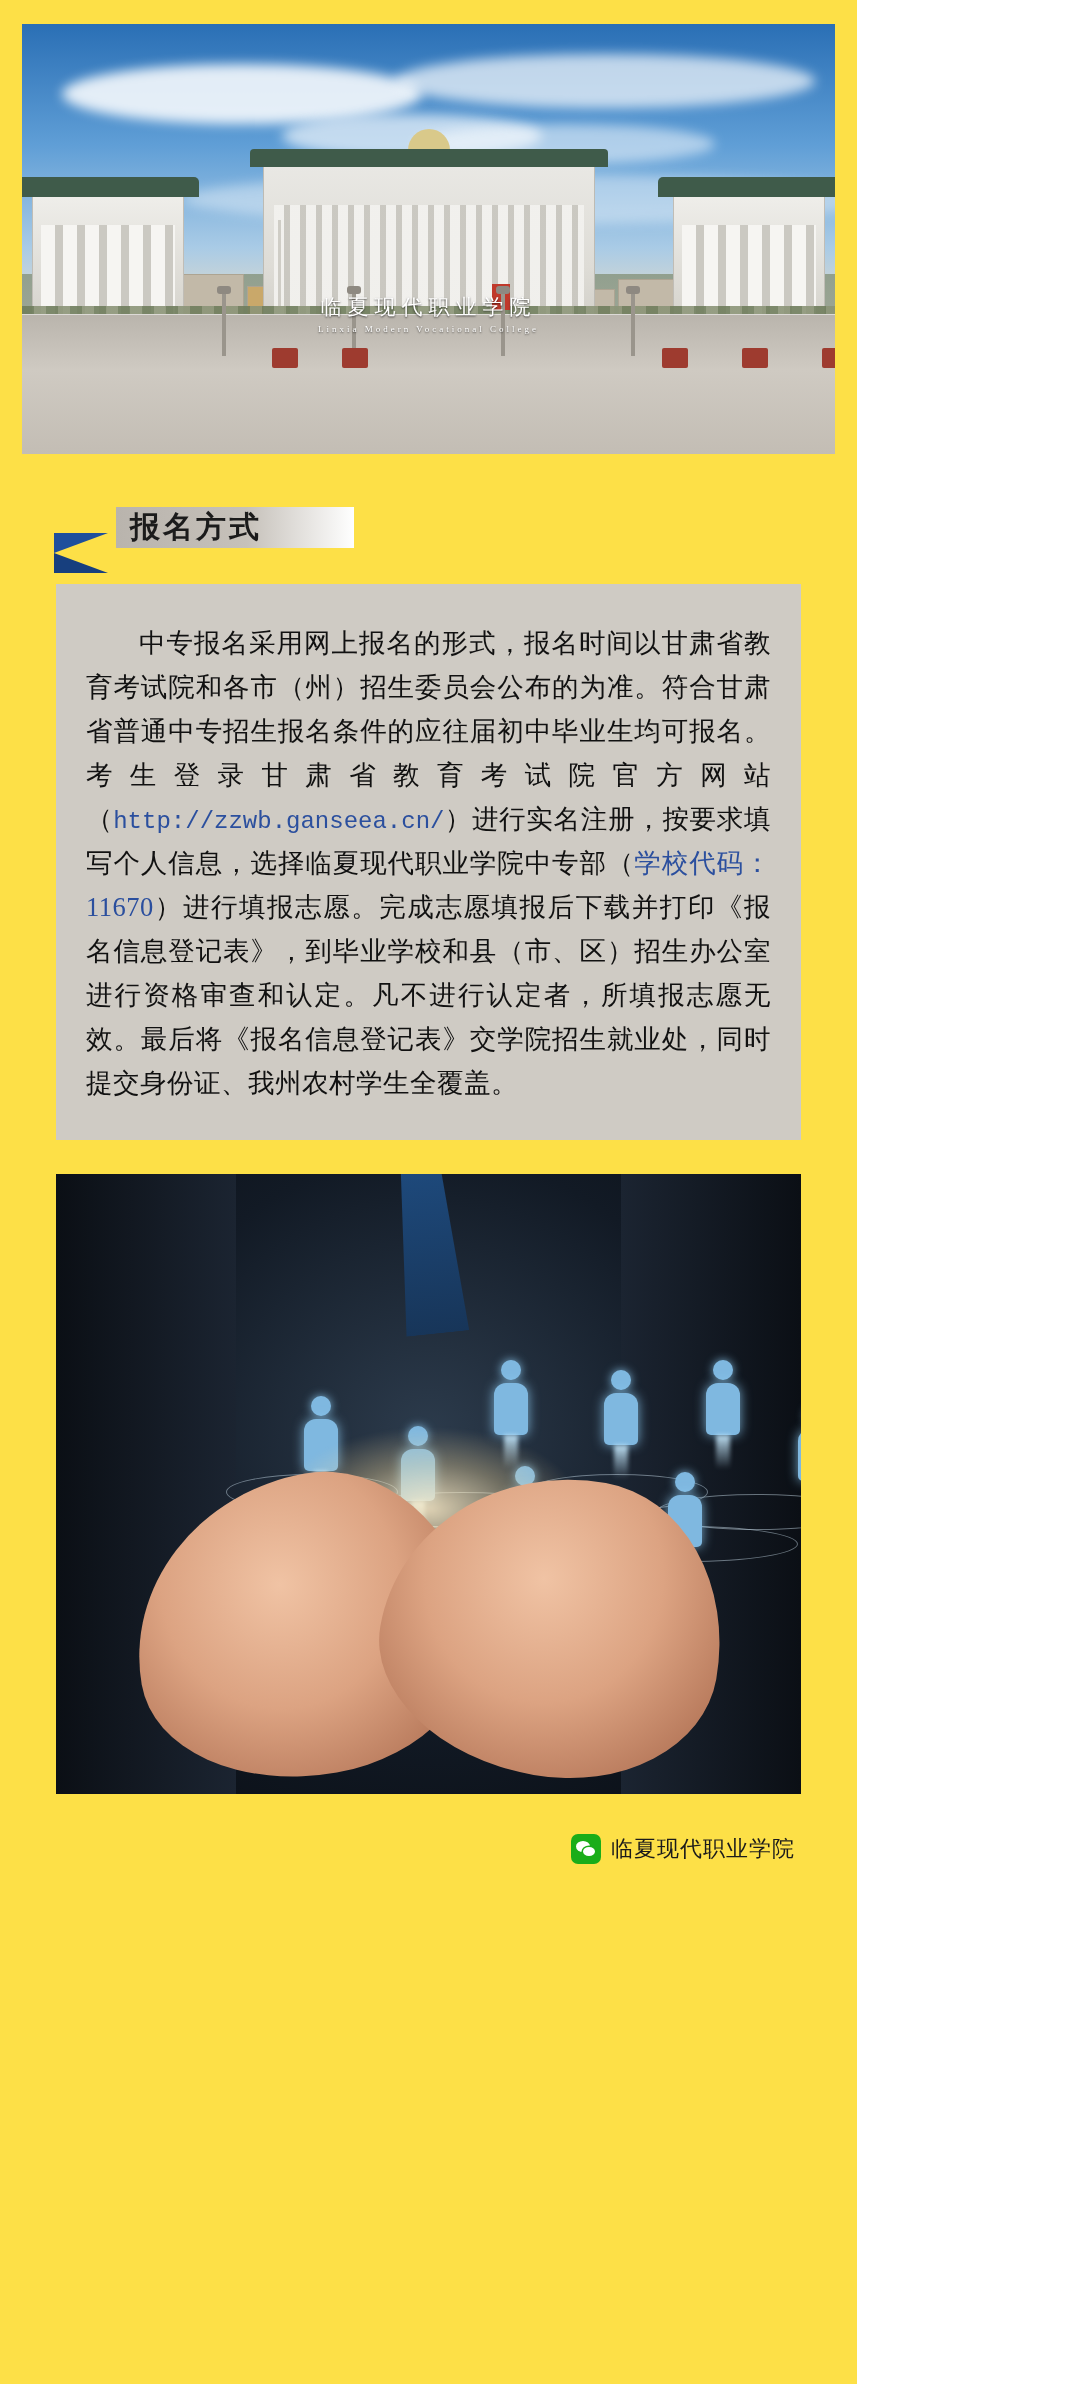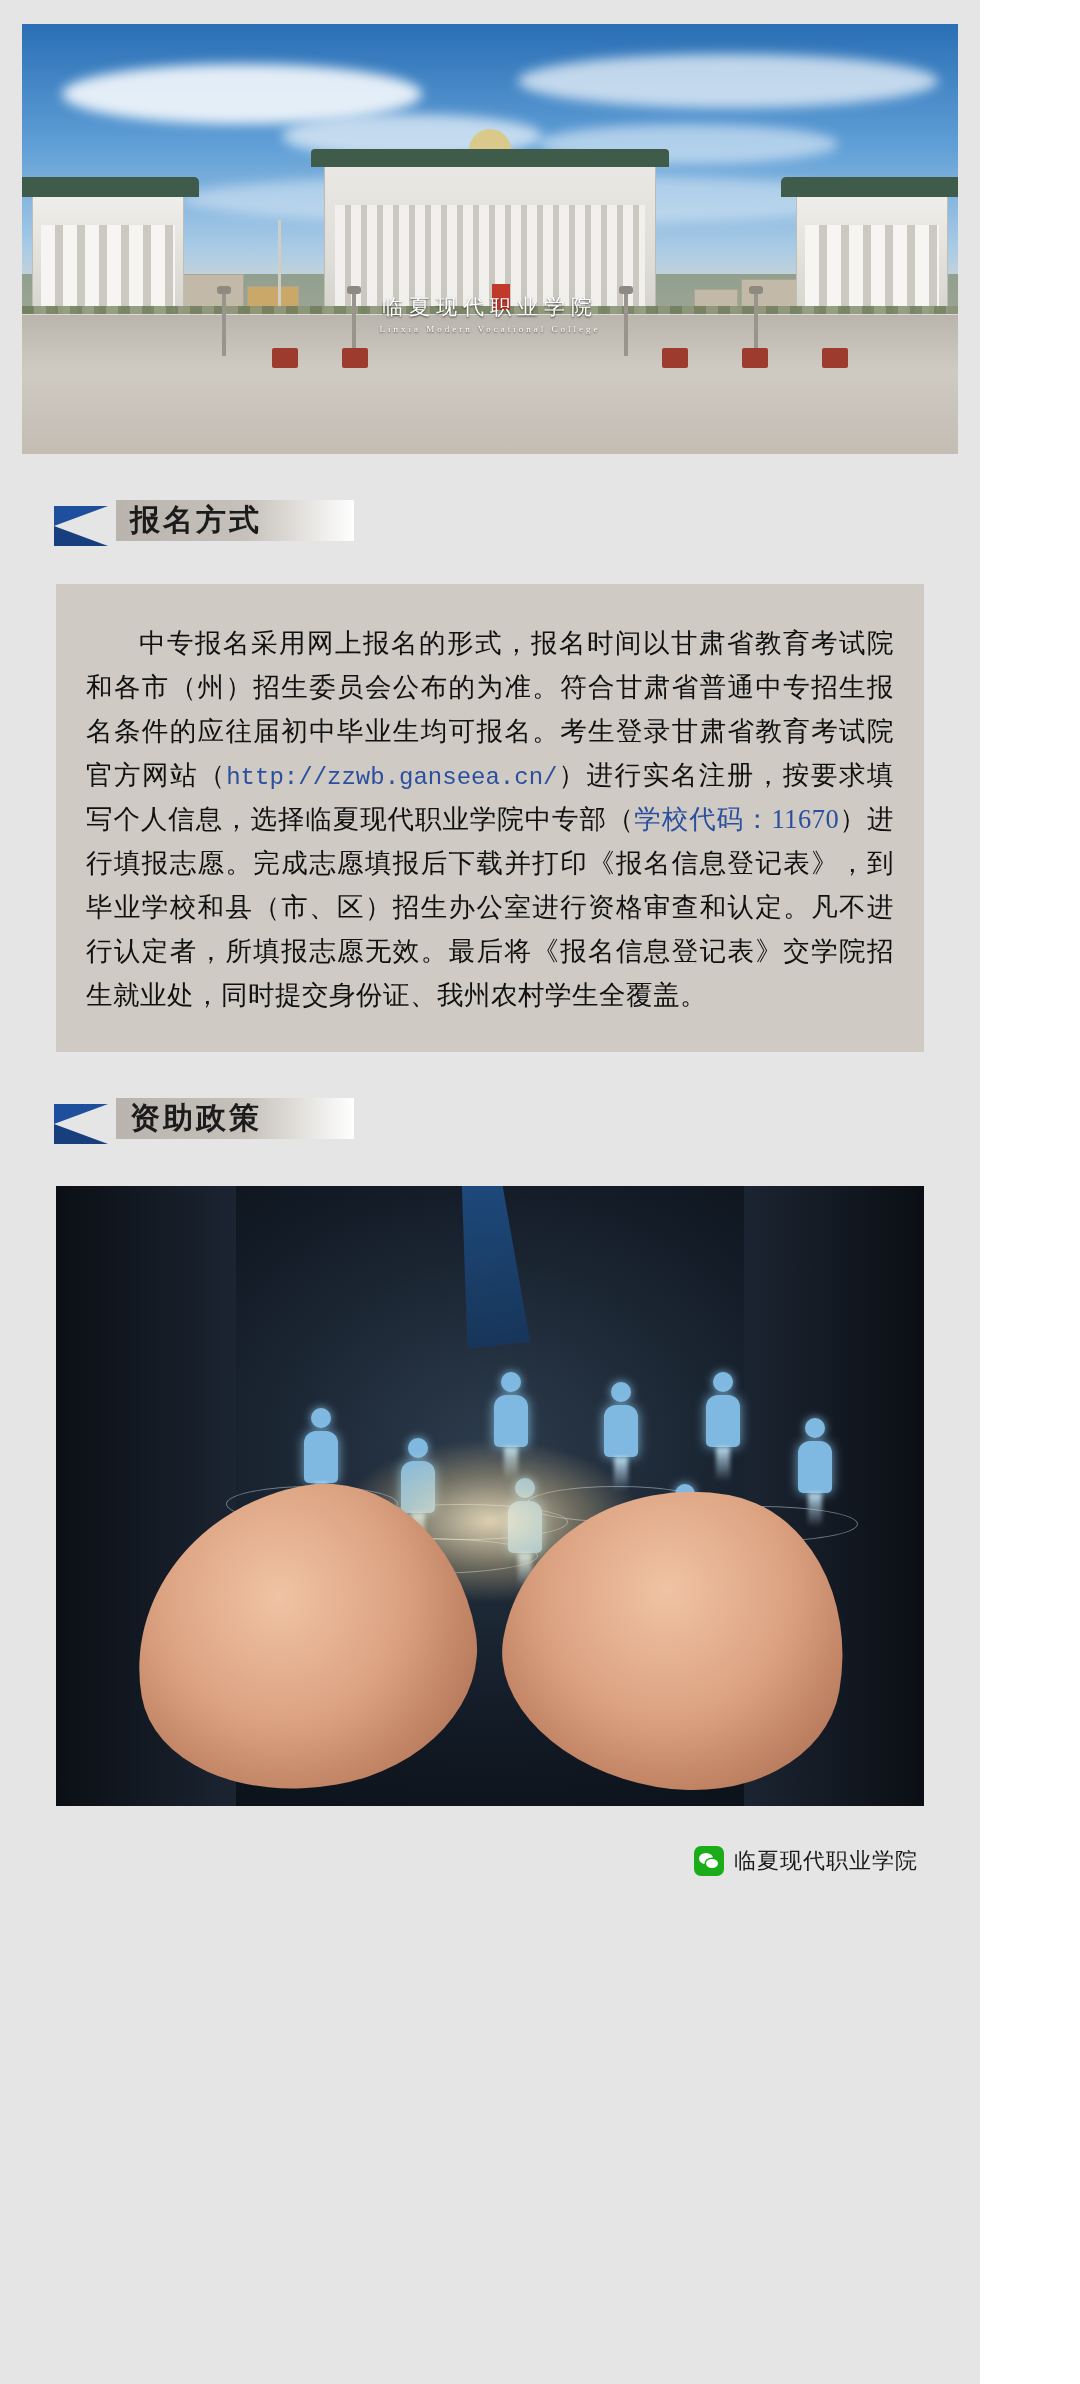--- a/index.html
+++ b/index.html
@@ -8,23 +8,23 @@
     background: #ffffff;
   }
   body {
     width: 1080px;
     min-height: 2384px;
     font-family: "Liberation Serif", serif;
     -webkit-font-smoothing: antialiased;
   }
   .page {
     position: relative;
-    width: 980px;
+    width: 857px;
     min-height: 2384px;
-    background: #e5e5e5;
+    background: #fde047;
     overflow: hidden;
   }
 
   
   .hero {
     position: relative;
     margin: 24px 22px 0 22px;
     height: 430px;
     overflow: hidden;
     background: linear-gradient(to bottom, #2a6fb5 0%, #5f9ed6 28%, #a9cbe6 52%, #cfd6d4 62%, #b8b3ab 100%);
@@ -206,21 +206,21 @@
     margin-top: 3px;
     font-family: "Liberation Serif", serif;
   }
 
   
   .sec-head {
     position: relative;
     margin: 46px 0 0 54px;
     height: 54px;
     display: flex;
-    align-items: flex-start;
+    align-items: center;
     width: 300px;
   }
   .sec-head .flagmark {
     width: 62px;
     position: relative;
     flex: none;
   }
   .sec-head .flagmark .tri-top {
     position: absolute;
     left: 0; top: 6px;
@@ -478,29 +478,20 @@
     </div>
     <div class="bar">
       <span>报名方式</span>
     </div>
   </div>
 
   <div class="grey-block">
     <p><span>中专报名采用网上报名的形式，报名时间以甘肃省教育考试院和各市（州）招生委员会公布的为准。符合甘肃省普通中专招生报名条件的应往届初中毕业生均可报名。考生登录甘肃省教育考试院官方网站（</span><span class="mono-link">http://zzwb.ganseea.cn/</span><span>）进行实名注册，按要求填写个人信息，选择临夏现代职业学院中专部（</span><span class="blue-code">学校代码：11670</span><span>）进行填报志愿。完成志愿填报后下载并打印《报名信息登记表》，到毕业学校和县（市、区）招生办公室进行资格审查和认定。凡不进行认定者，所填报志愿无效。最后将《报名信息登记表》交学院招生就业处，同时提交身份证、我州农村学生全覆盖。</span></p>
   </div>
 
-  <div class="sec-head">
-    <div class="flagmark">
-      <div class="tri-top"></div>
-      <div class="tri-bot"></div>
-    </div>
-    <div class="bar">
-      <span>资助政策</span>
-    </div>
-  </div>
 
 
   <div class="hands-photo">
     <div class="suit-l"></div>
     <div class="suit-r"></div>
     <div class="tie"></div>
 
     <div class="ring" style="left:170px; top:300px; width:170px;"></div>
     <div class="ring" style="left:300px; top:318px; width:210px;"></div>
     <div class="ring" style="left:470px; top:300px; width:180px;"></div>

